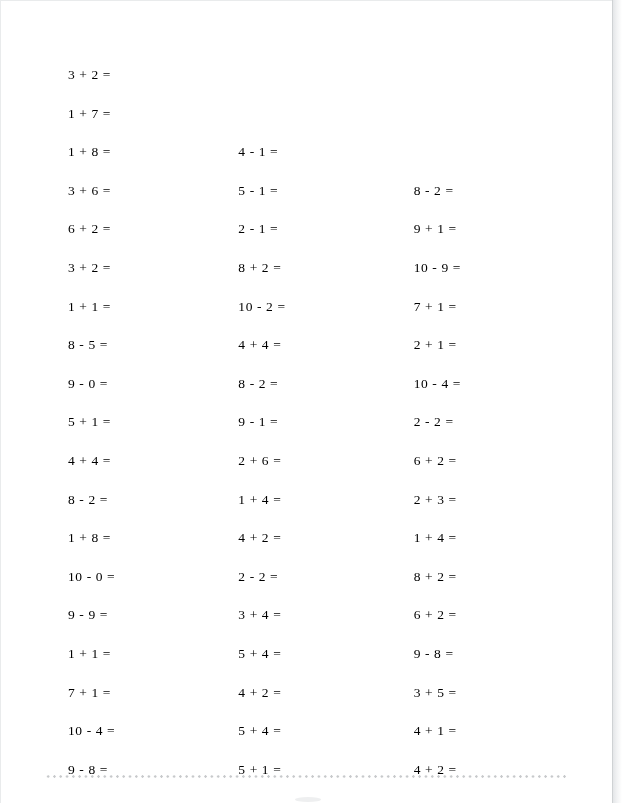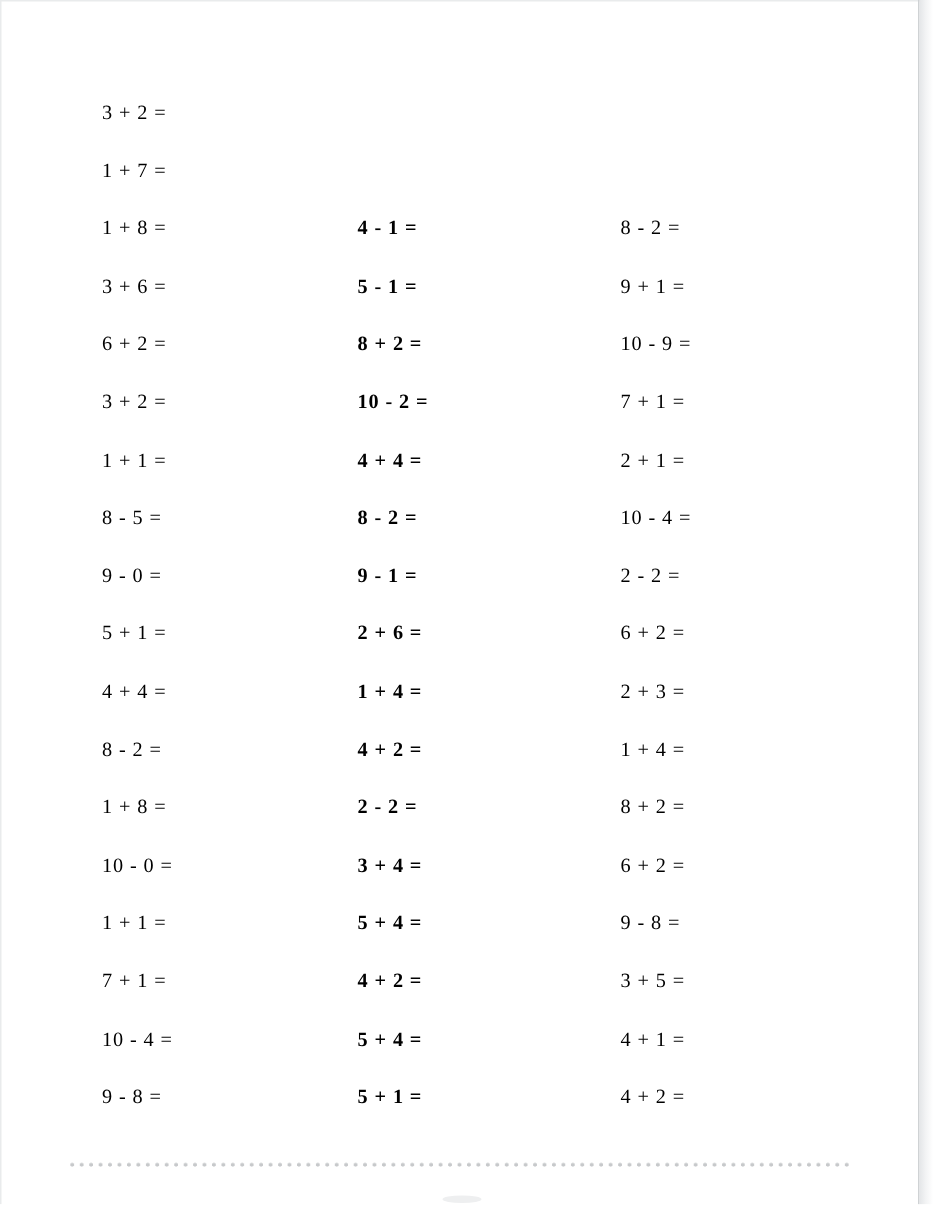--- a/index.html
+++ b/index.html
@@ -76,21 +76,21 @@
   }
   .problem {
     height: 38.6px;
     line-height: 38.6px;
     font-size: 13.5px;
     color: #000000;
     letter-spacing: 0.6px;
     white-space: nowrap;
   }
   .col-1 .problem { padding-left: 22px; }
-  .col-2 .problem { padding-left: 19px; font-weight: bold; }
+  .col-2 .problem { padding-left: 19px; }
   .col-3 .problem { padding-left: 21px; }
 
   .dotted-rule {
     position: absolute;
     left: 45px;
     top: 775px;
     width: 522px;
     height: 3px;
     background-image: radial-gradient(circle, #c7c9cb 0px, #c7c9cb 1.1px, rgba(255,255,255,0) 1.4px);
     background-size: 6.3px 3px;
@@ -130,29 +130,31 @@
         <div class="problem">6 + 2 =</div>
         <div class="problem">3 + 2 =</div>
         <div class="problem">1 + 1 =</div>
         <div class="problem">8 - 5 =</div>
         <div class="problem">9 - 0 =</div>
         <div class="problem">5 + 1 =</div>
         <div class="problem">4 + 4 =</div>
         <div class="problem">8 - 2 =</div>
         <div class="problem">1 + 8 =</div>
         <div class="problem">10 - 0 =</div>
+        <div class="problem">9 - 9 =</div>
         <div class="problem">1 + 1 =</div>
         <div class="problem">7 + 1 =</div>
         <div class="problem">10 - 4 =</div>
         <div class="problem">9 - 8 =</div>
       </div>
 
       <div class="column col-2">
         <div class="problem">4 - 1 =</div>
         <div class="problem">5 - 1 =</div>
+        <div class="problem">2 - 1 =</div>
         <div class="problem">8 + 2 =</div>
         <div class="problem">10 - 2 =</div>
         <div class="problem">4 + 4 =</div>
         <div class="problem">8 - 2 =</div>
         <div class="problem">9 - 1 =</div>
         <div class="problem">2 + 6 =</div>
         <div class="problem">1 + 4 =</div>
         <div class="problem">4 + 2 =</div>
         <div class="problem">2 - 2 =</div>
         <div class="problem">3 + 4 =</div>

